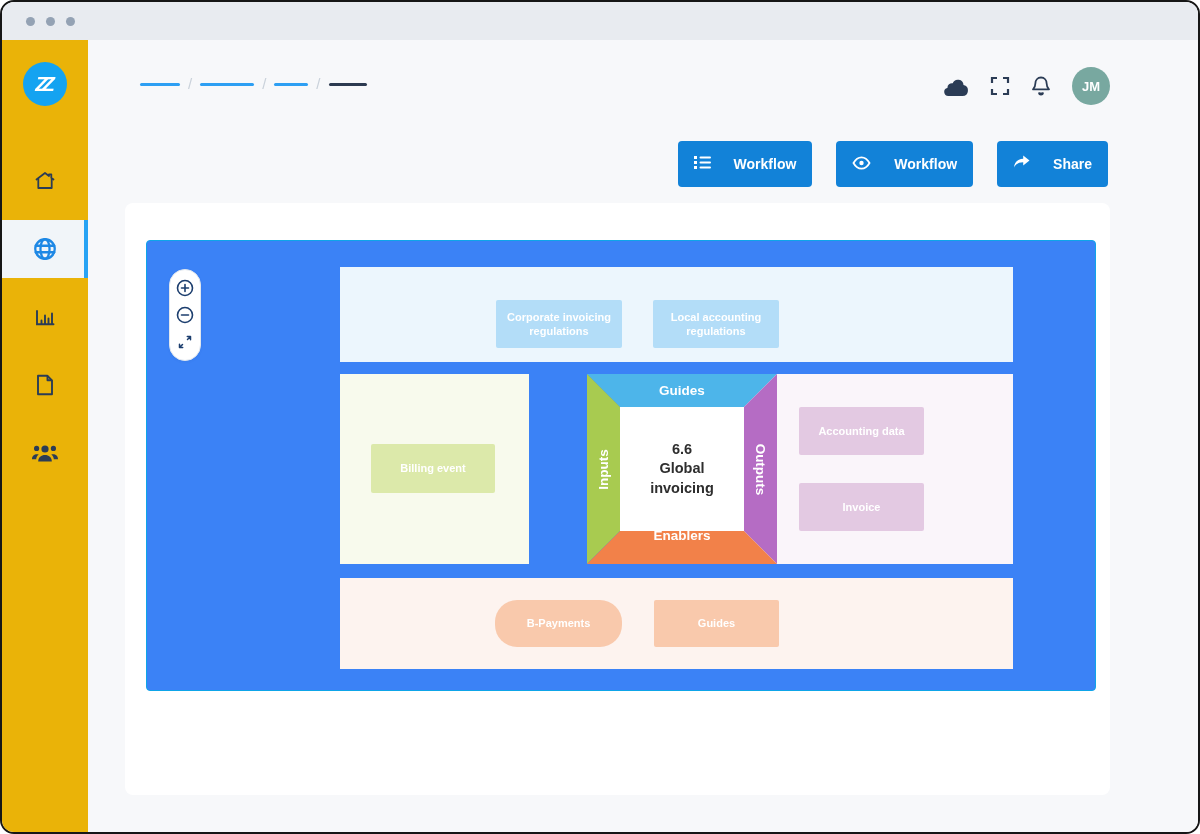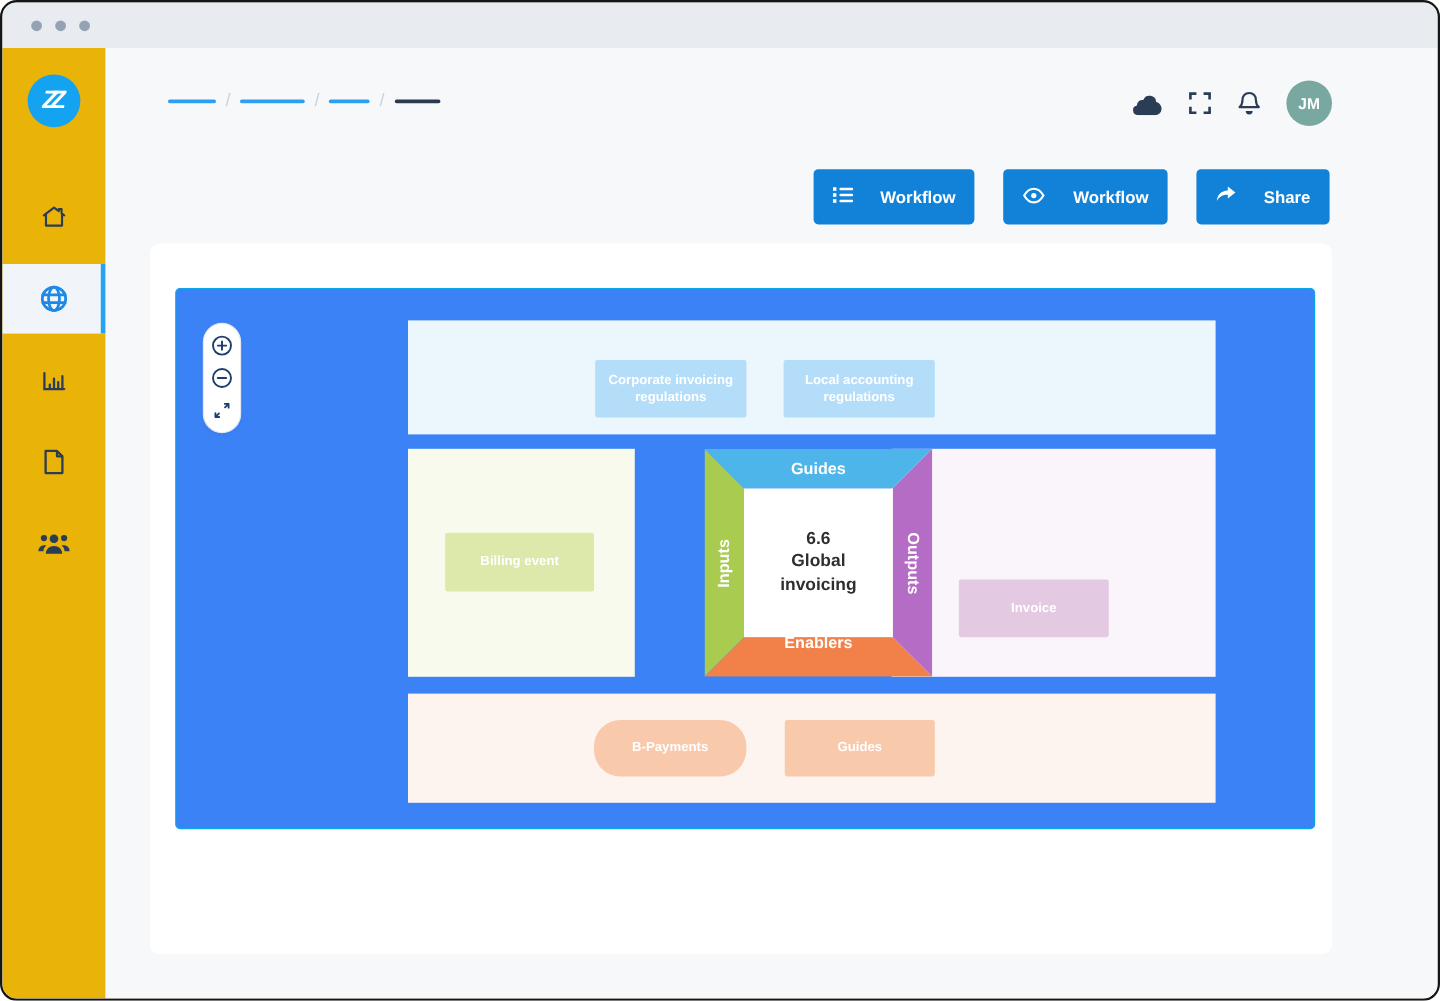--- a/index.html
+++ b/index.html
@@ -265,20 +265,23 @@
 
         <div class="chip chip-corporate">
           <span>Corporate invoicing regulations</span>
         </div>
         <div class="chip chip-local">
           <span>Local accounting regulations</span>
         </div>
         <div class="chip chip-billing">
           <span>Billing event</span>
         </div>
+        <div class="chip chip-accounting">
+          <span>Accounting data</span>
+        </div>
         <div class="chip chip-invoice">
           <span>Invoice</span>
         </div>
         <div class="chip chip-bpayments">
           <span>B-Payments</span>
         </div>
         <div class="chip chip-paysys">
           <span>Guides</span>
         </div>
 

